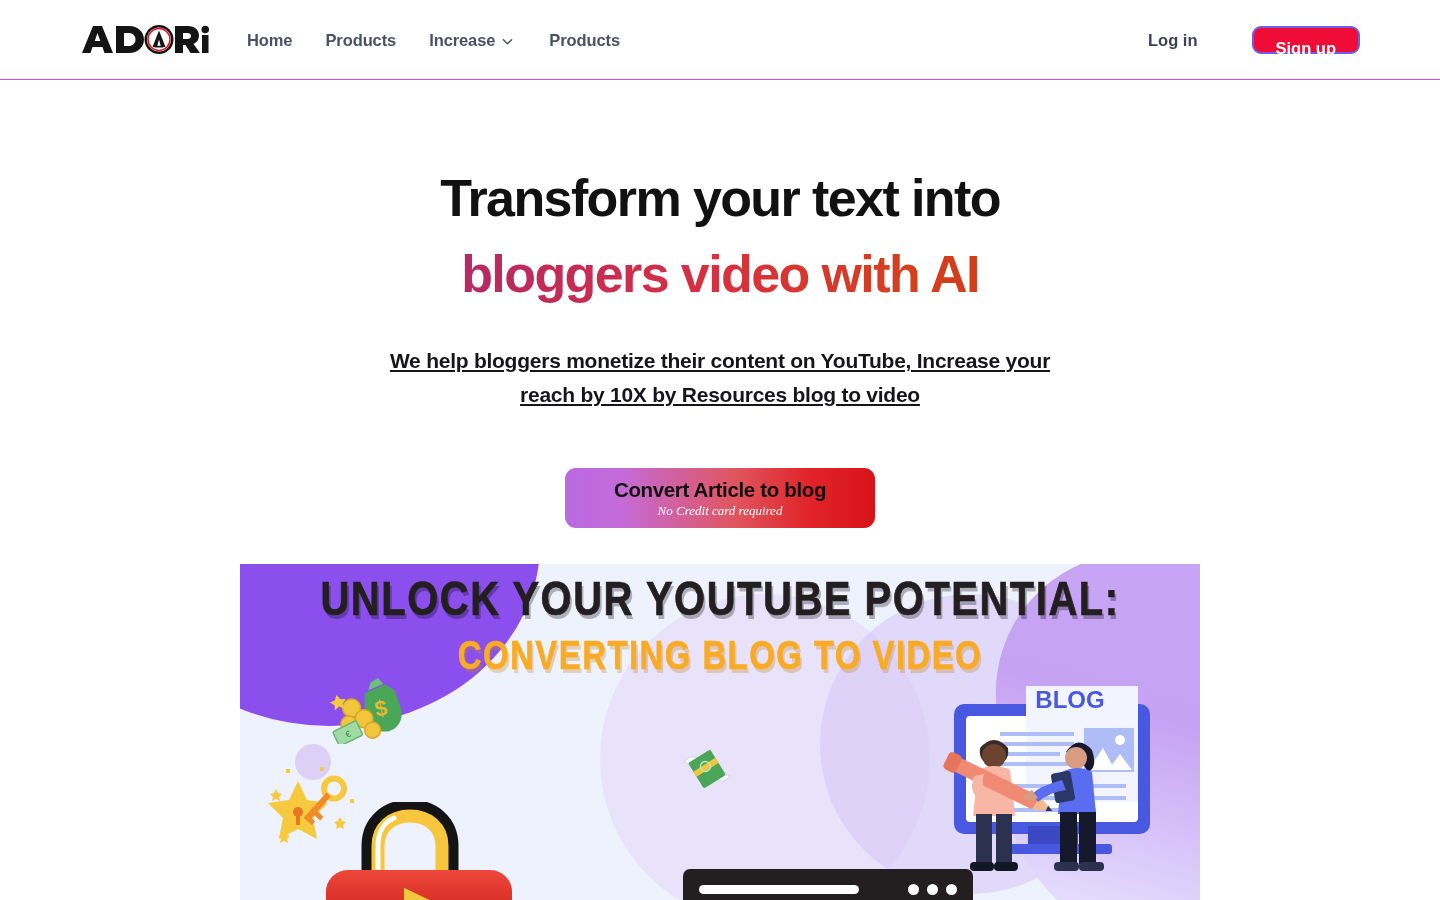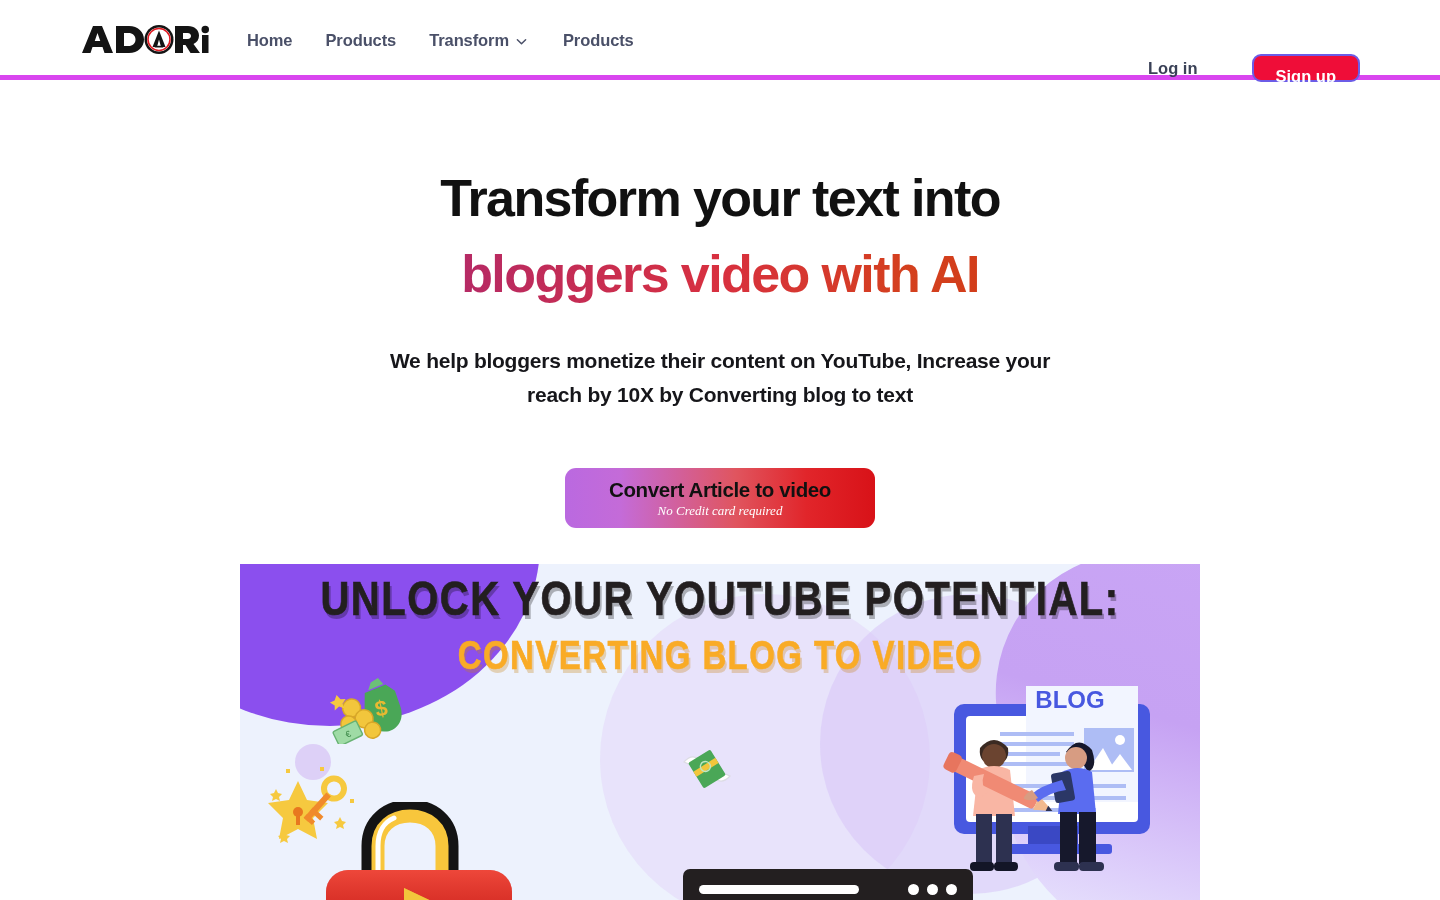--- a/index.html
+++ b/index.html
@@ -13,21 +13,21 @@
     font-family: "Liberation Sans", sans-serif;
     -webkit-font-smoothing: antialiased;
   }
 
   
   .site-header {
     position: relative;
     width: 1440px;
     height: 80px;
     background: #ffffff;
-    border-bottom: 5px solid #d946ef;
+    border-bottom: 1px solid #d946ef;
     display: flex;
     align-items: center;
   }
 
   .brand-logo {
     position: absolute;
     left: 80px;
     top: 22px;
     display: flex;
     align-items: center;
@@ -69,21 +69,20 @@
   .chev svg { display: block; }
 
   .header-actions {
     position: absolute;
     right: 80px;
     top: 0;
     height: 80px;
     display: flex;
     align-items: center;
     gap: 0;
-    margin-top: 28px;
   }
   .login-link {
     color: #3a4157;
     font-size: 16.5px;
     font-weight: 700;
     text-decoration: none;
     cursor: pointer;
     margin-right: 54px;
     white-space: nowrap;
   }
@@ -137,20 +136,21 @@
   .hero-sub {
     margin-top: 32px;
     font-size: 21px;
     line-height: 34px;
     font-weight: 700;
     color: #16161a;
     letter-spacing: -0.25px;
   }
   .hero-sub .l {
     display: block;
+    text-decoration: underline;
   }
 
   .cta-wrap {
     margin-top: 56px;
     display: flex;
     justify-content: center;
   }
   .cta-btn {
     width: 310px;
     height: 60px;
@@ -324,21 +324,21 @@
   </a>
 
   <nav class="main-nav">
     <a class="nav-item" href="#">
       <span>Home</span>
     </a>
     <a class="nav-item" href="#">
       <span>Products</span>
     </a>
     <a class="nav-item" href="#">
-      <span>Transform</span>
+      <span>Increase</span>
       <span class="chev">
         <svg width="11" height="11" viewBox="0 0 12 12">
             <path d="M1.5 4 L6 8.4 L10.5 4" fill="none" stroke="#4a5068" stroke-width="1.6" stroke-linecap="round" stroke-linejoin="round"></path>
           </svg>
       </span>
     </a>
     <a class="nav-item" href="#">
       <span>Products</span>
     </a>
   </nav>
@@ -351,26 +351,26 @@
 
 <main class="hero">
 
   <h1 class="hero-title">
     <span class="line1">Transform your text into</span>
     <span class="line2">bloggers video with AI</span>
   </h1>
 
   <p class="hero-sub">
     <span class="l">We help bloggers monetize their content on YouTube, Increase your</span>
-    <span class="l">reach by 10X by Converting blog to text</span>
+    <span class="l">reach by 10X by Resources blog to video</span>
   </p>
 
   <div class="cta-wrap">
     <button class="cta-btn">
-      <span class="cta-main">Convert Article to video</span>
+      <span class="cta-main">Convert Article to blog</span>
       <span class="cta-sub">No Credit card required</span>
     </button>
   </div>
 
   <section class="banner-wrap">
 
     <div class="shape-purple-big"></div>
     <div class="shape-soft-circle"></div>
     <div class="shape-lilac-round"></div>
     <div class="shape-lilac-right"></div>

